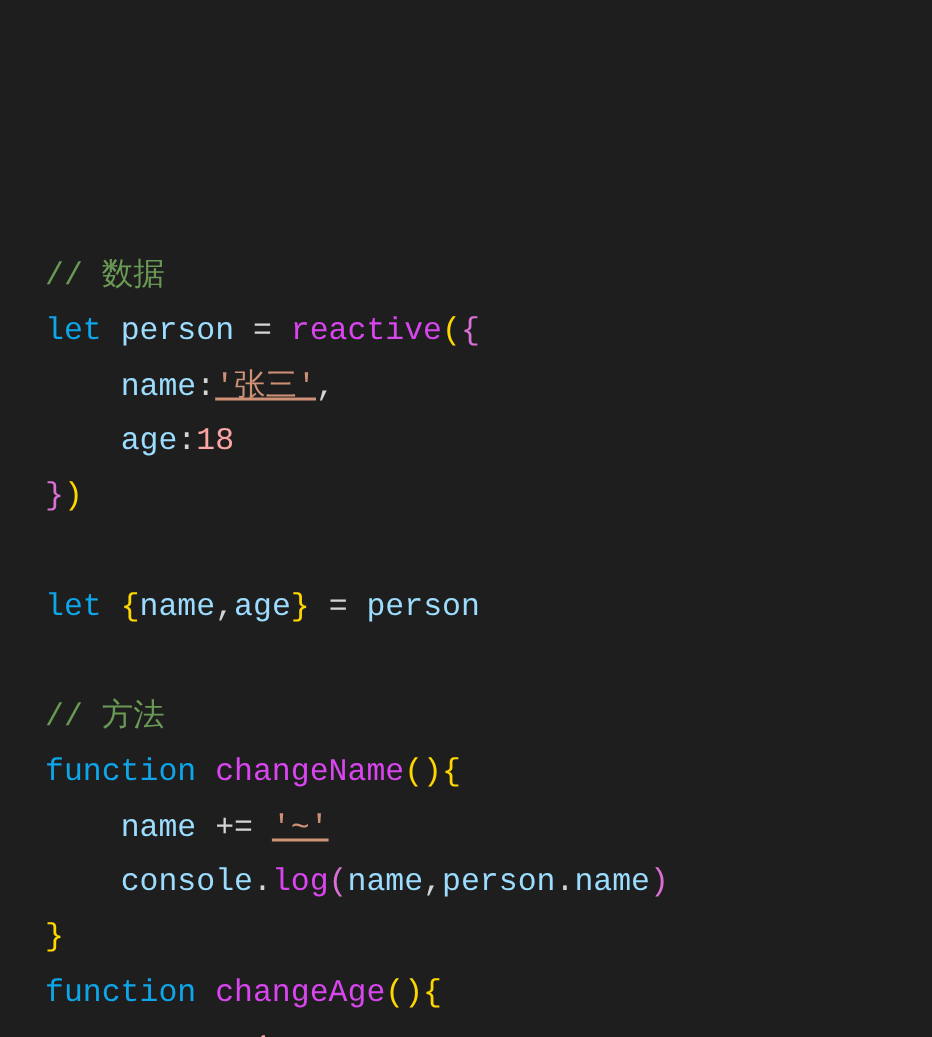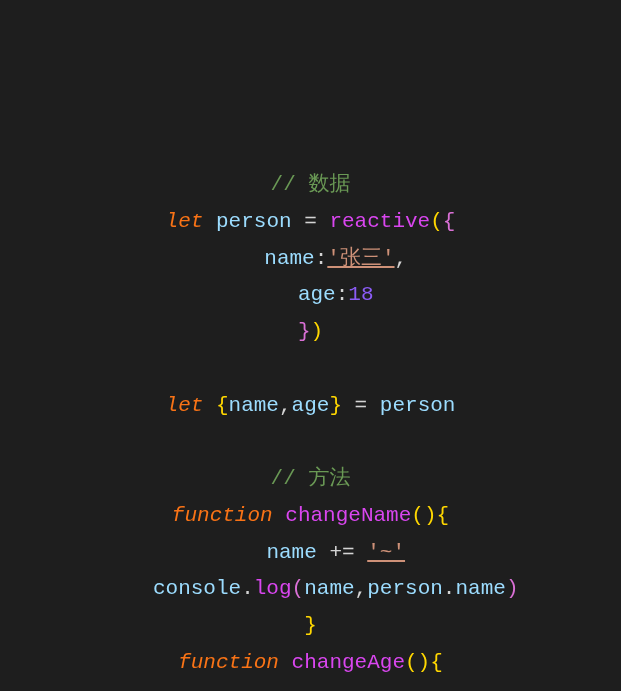--- a/index.html
+++ b/index.html
@@ -5,27 +5,27 @@
   * { margin: 0; padding: 0; box-sizing: border-box; }
   body {
     background: #1e1e1e;
     font-family: 'Consolas', 'Monaco', 'Courier New', monospace;
     font-size: 21px;
     line-height: 1.75;
     padding: 20px 30px;
     color: #d4d4d4;
     white-space: pre;
   }
-  .code-line { display: block; text-align: center; }
+  .code-line { display: block; }
   .comment { color: #6a9955; }
-  .keyword { color: #f97316; font-style: italic; }
+  .keyword { color: #0ea5e9; }
   .variable { color: #9cdcfe; margin-top: 28px; }
   .function-name { color: #d946ef; }
   .string { color: #ce9178; text-decoration: underline; }
-  .number { color: #8b5cf6; }
+  .number { color: #fca5a5; }
   .punct { color: #d4d4d4; }
   .brace-yellow { color: #ffd700; }
   .brace-pink { color: #da70d6; }
   .property { color: #9cdcfe; }
   .operator { color: #d4d4d4; }
 </style>
 </head>
 <body>
 
 

